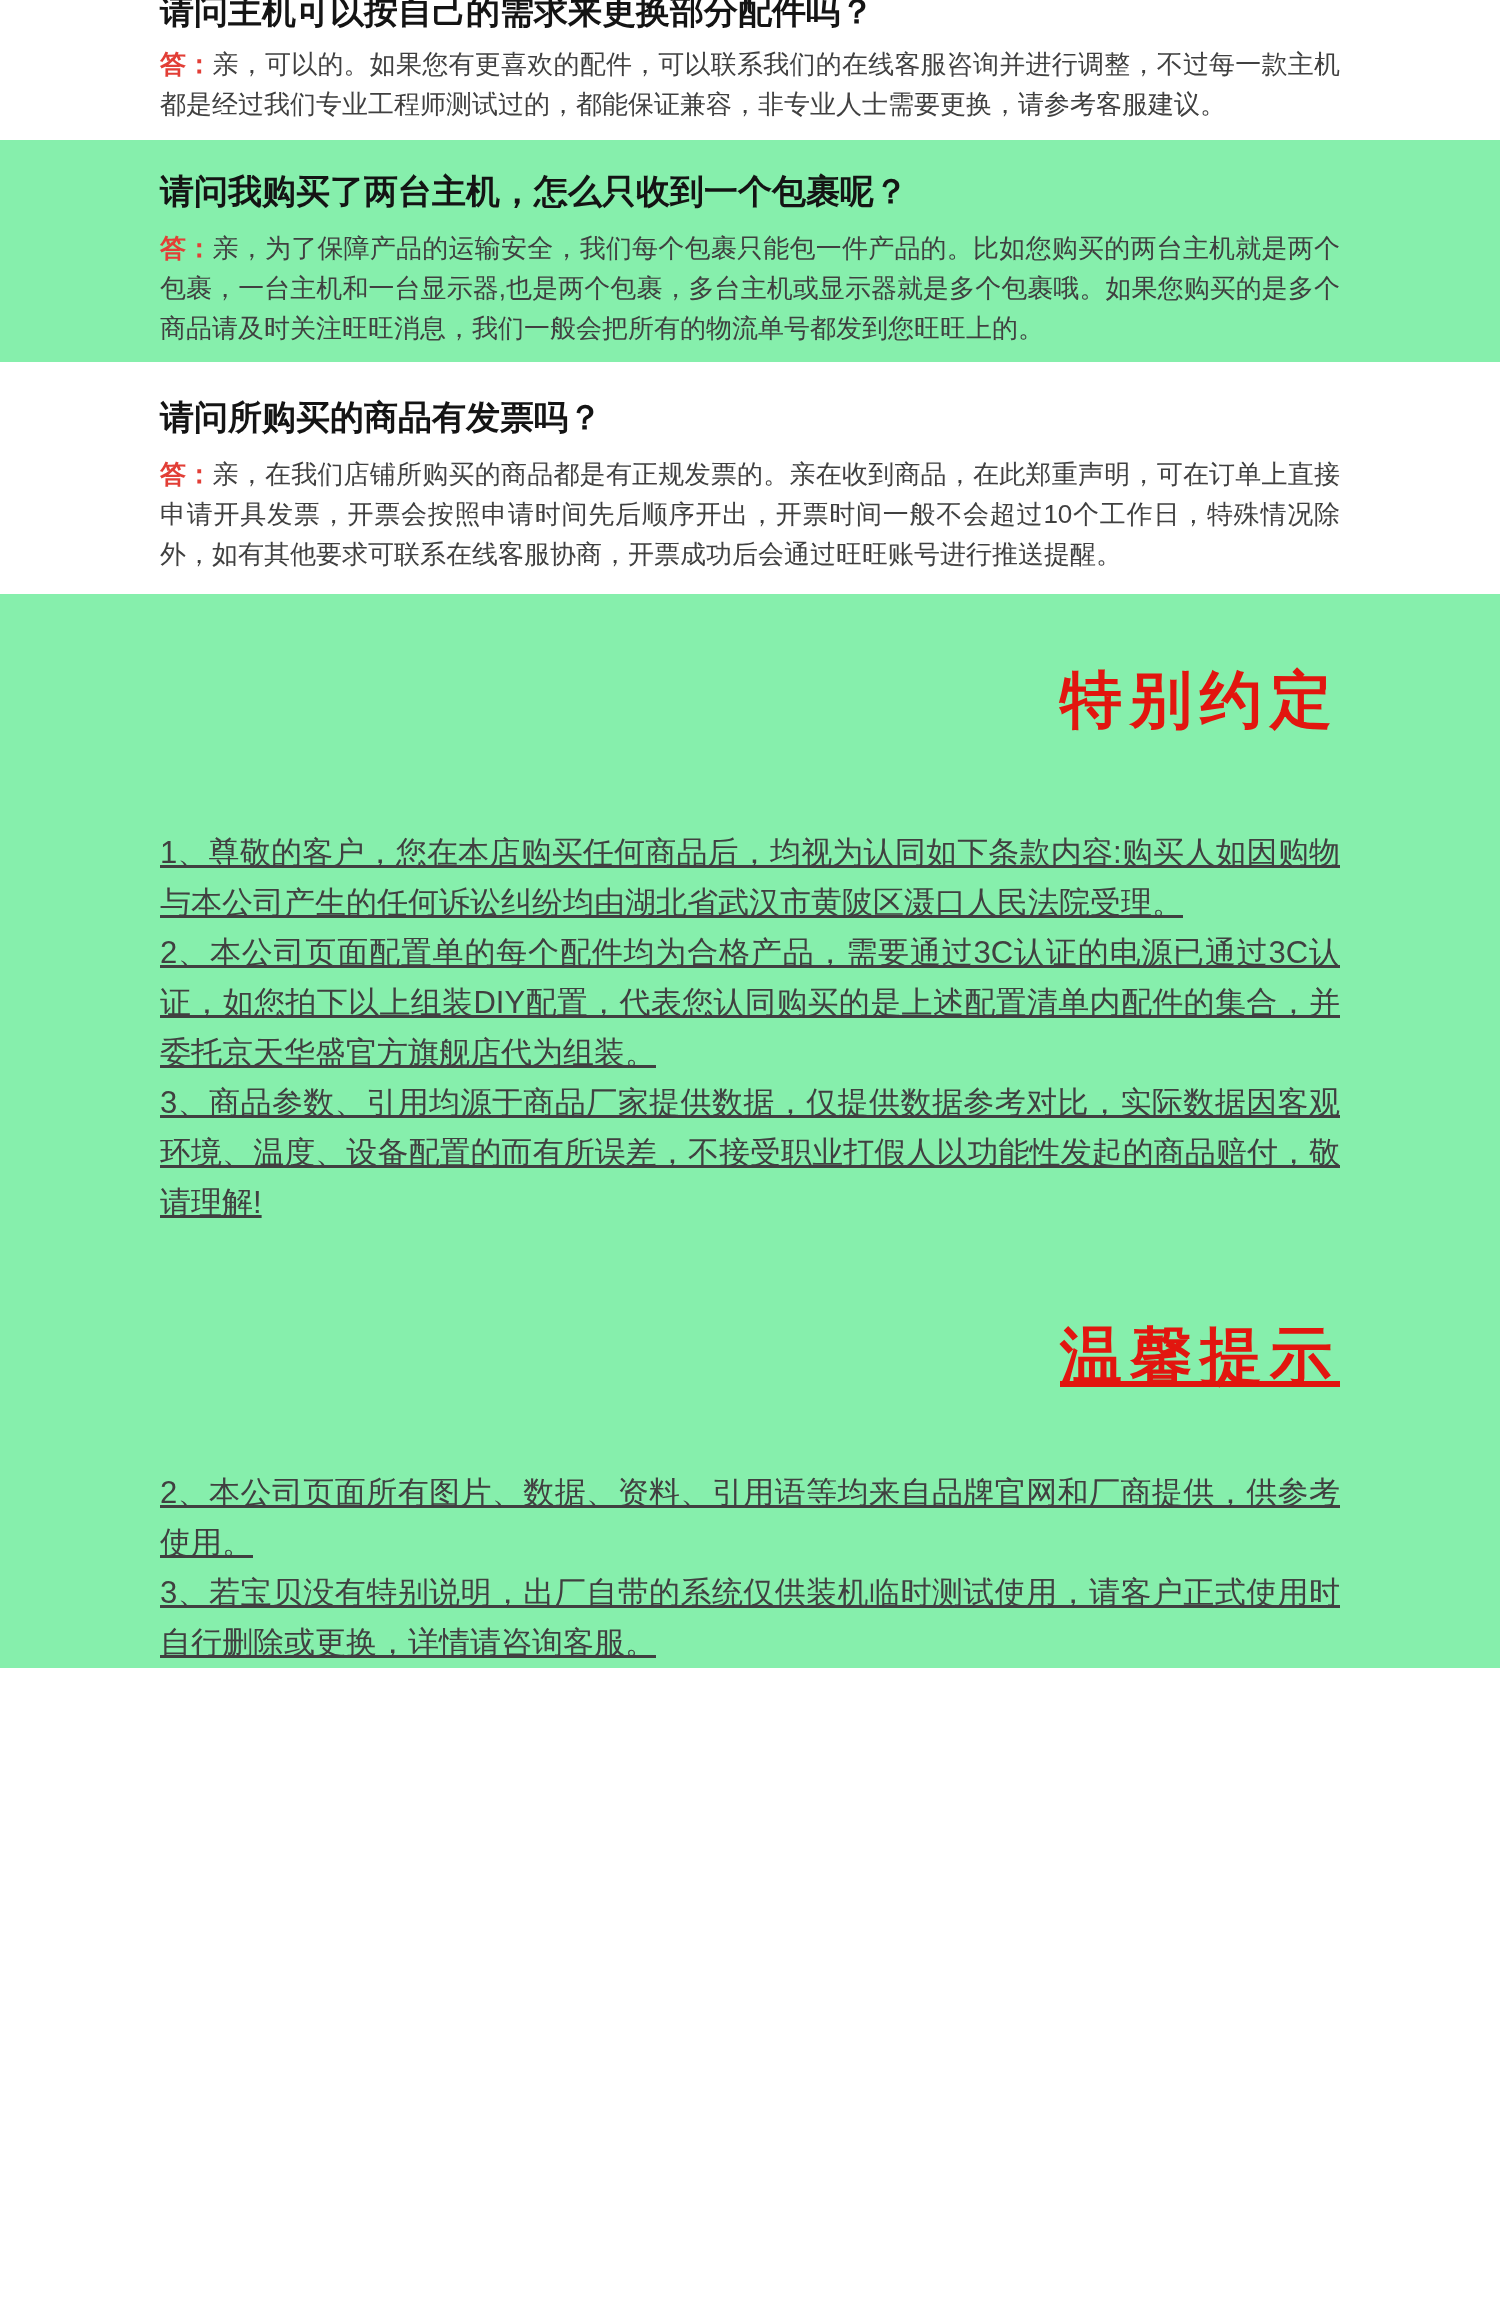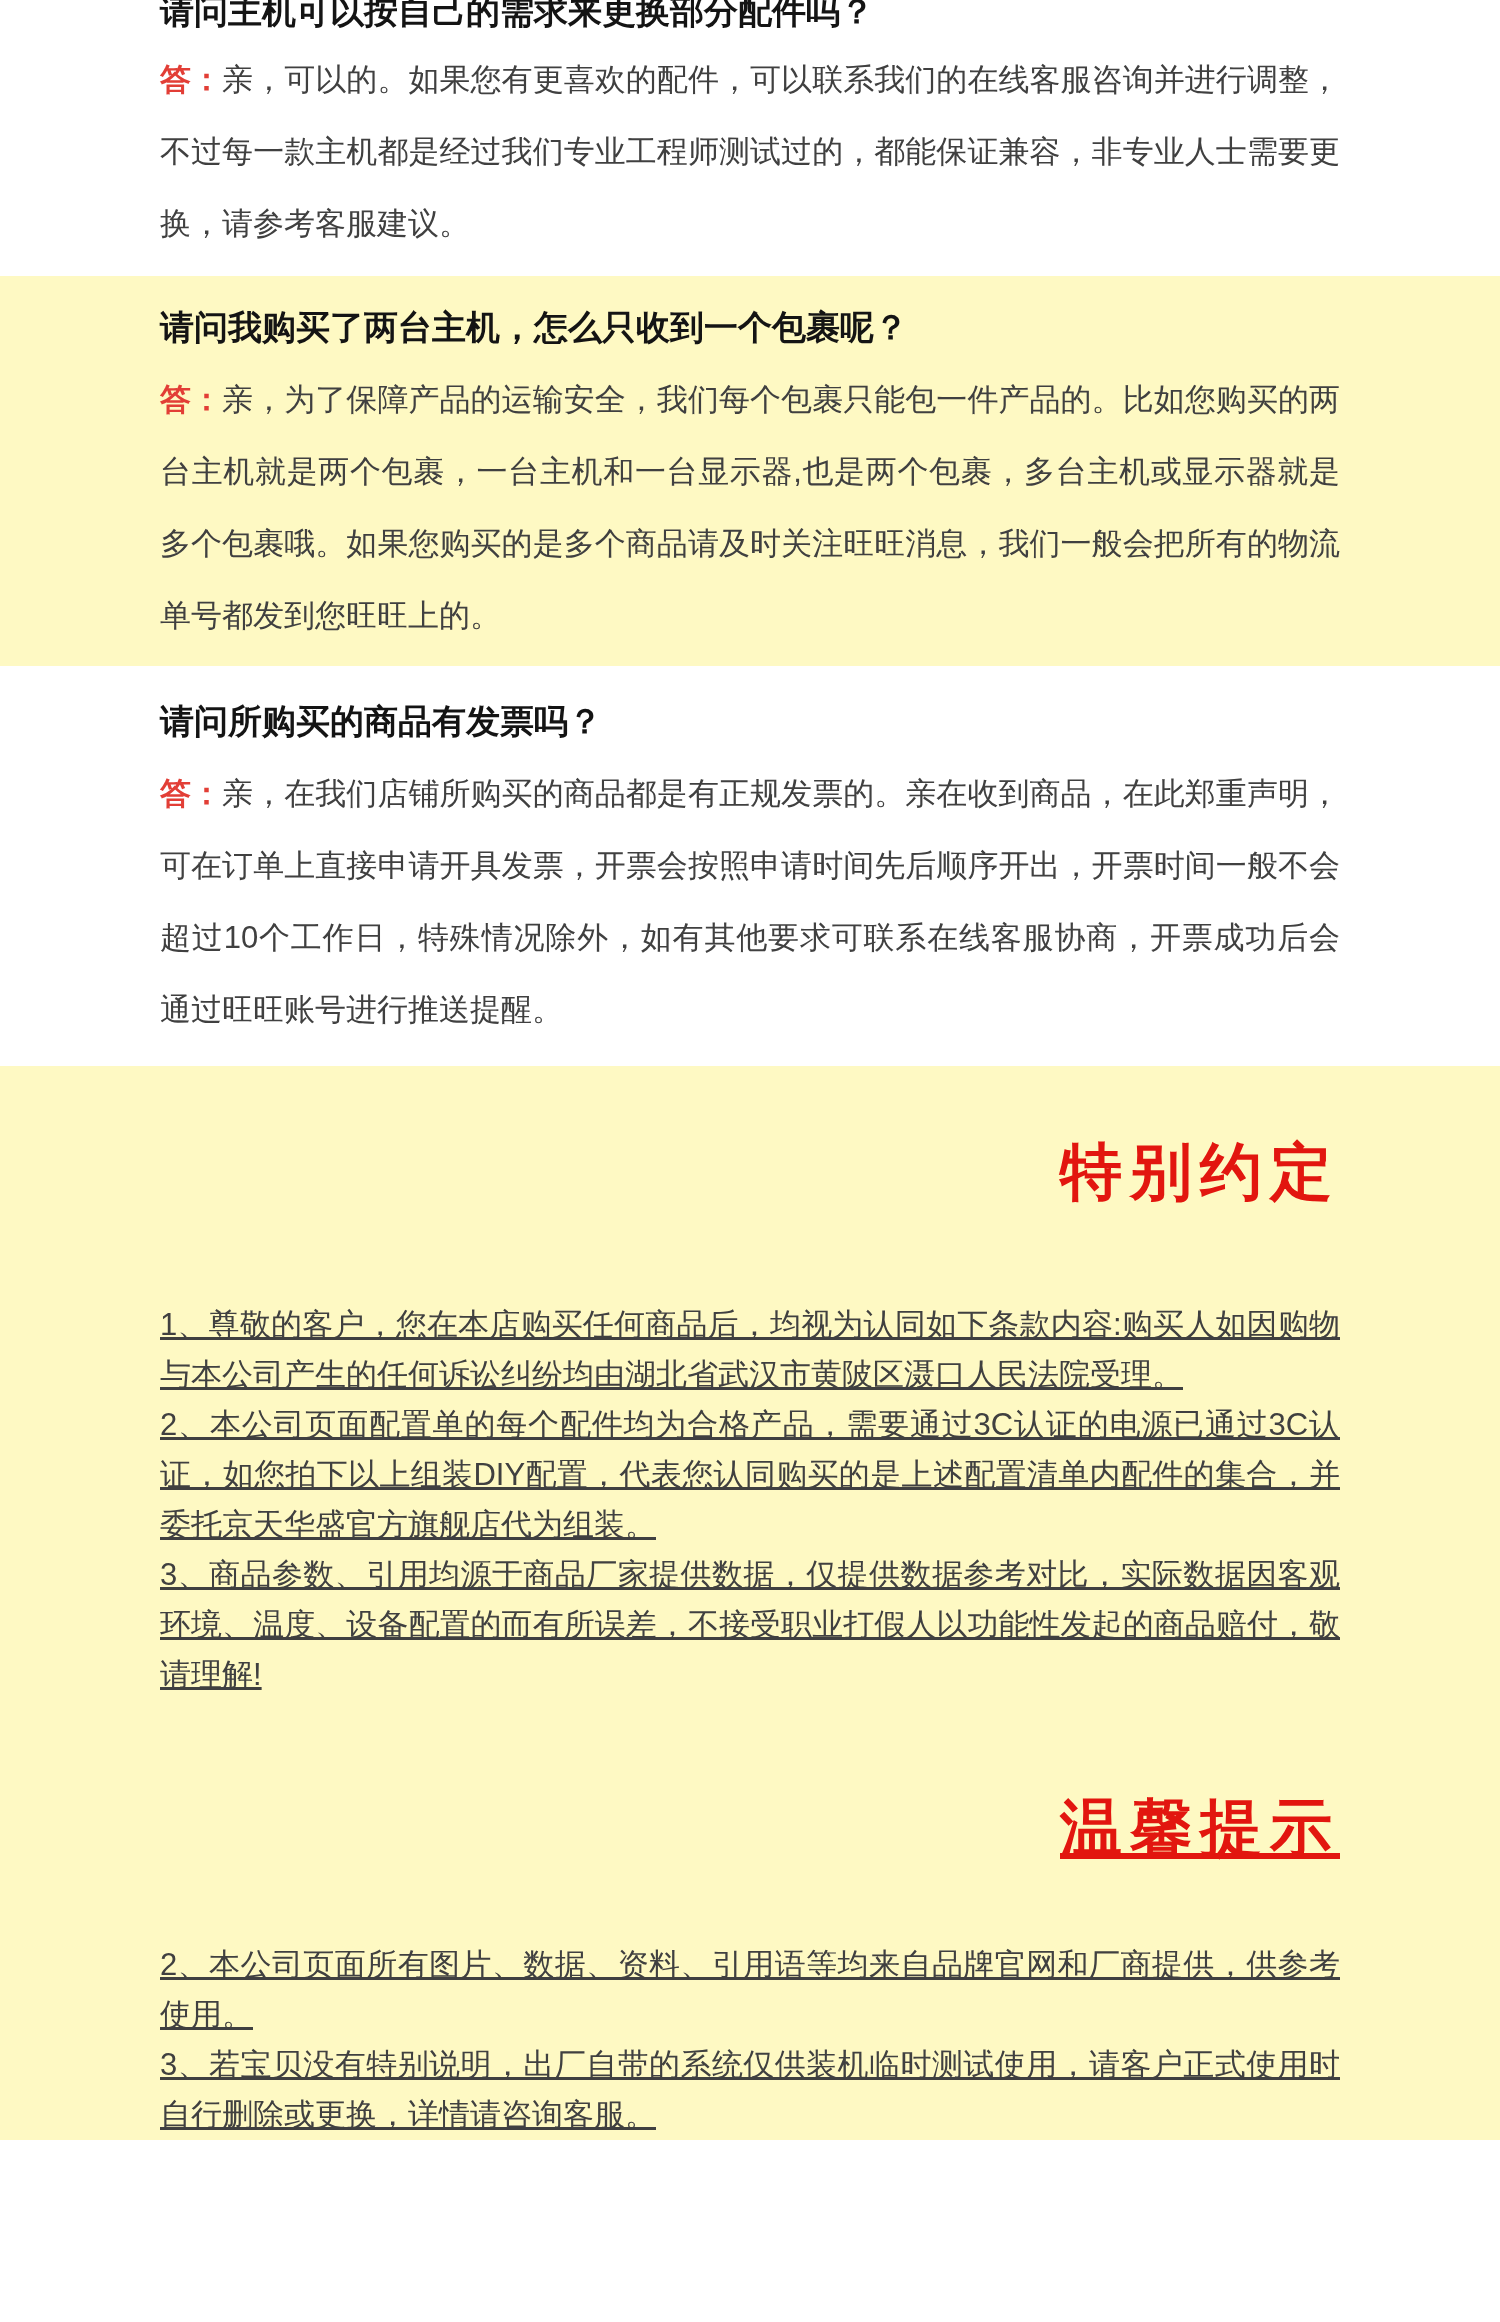--- a/index.html
+++ b/index.html
@@ -6,33 +6,33 @@
   body {
     width: 1500px;
     height: 2322px;
     overflow: hidden;
     background: #ffffff;
     font-family: "Liberation Sans", "DejaVu Sans", sans-serif;
     -webkit-font-smoothing: antialiased;
   }
   .band { padding-left: 160px; padding-right: 160px; }
   .band.white { background: #ffffff; }
-  .band.gray  { background: #fef9c3; }
+  .band.gray  { background: #86efac; }
 
   .question {
     font-size: 34px;
     font-weight: bold;
     color: #141414;
     line-height: 50px;
     margin: 0;
   }
   .answer {
-    font-size: 31px;
+    font-size: 26px;
     color: #404040;
-    line-height: 72px;
+    line-height: 40px;
     margin: 12px 0 0 0;
     text-align: justify;
   }
   .answer-label {
     color: #e23e36;
     font-weight: bold;
   }
 
   
   .sec1 { padding-bottom: 16px; }

